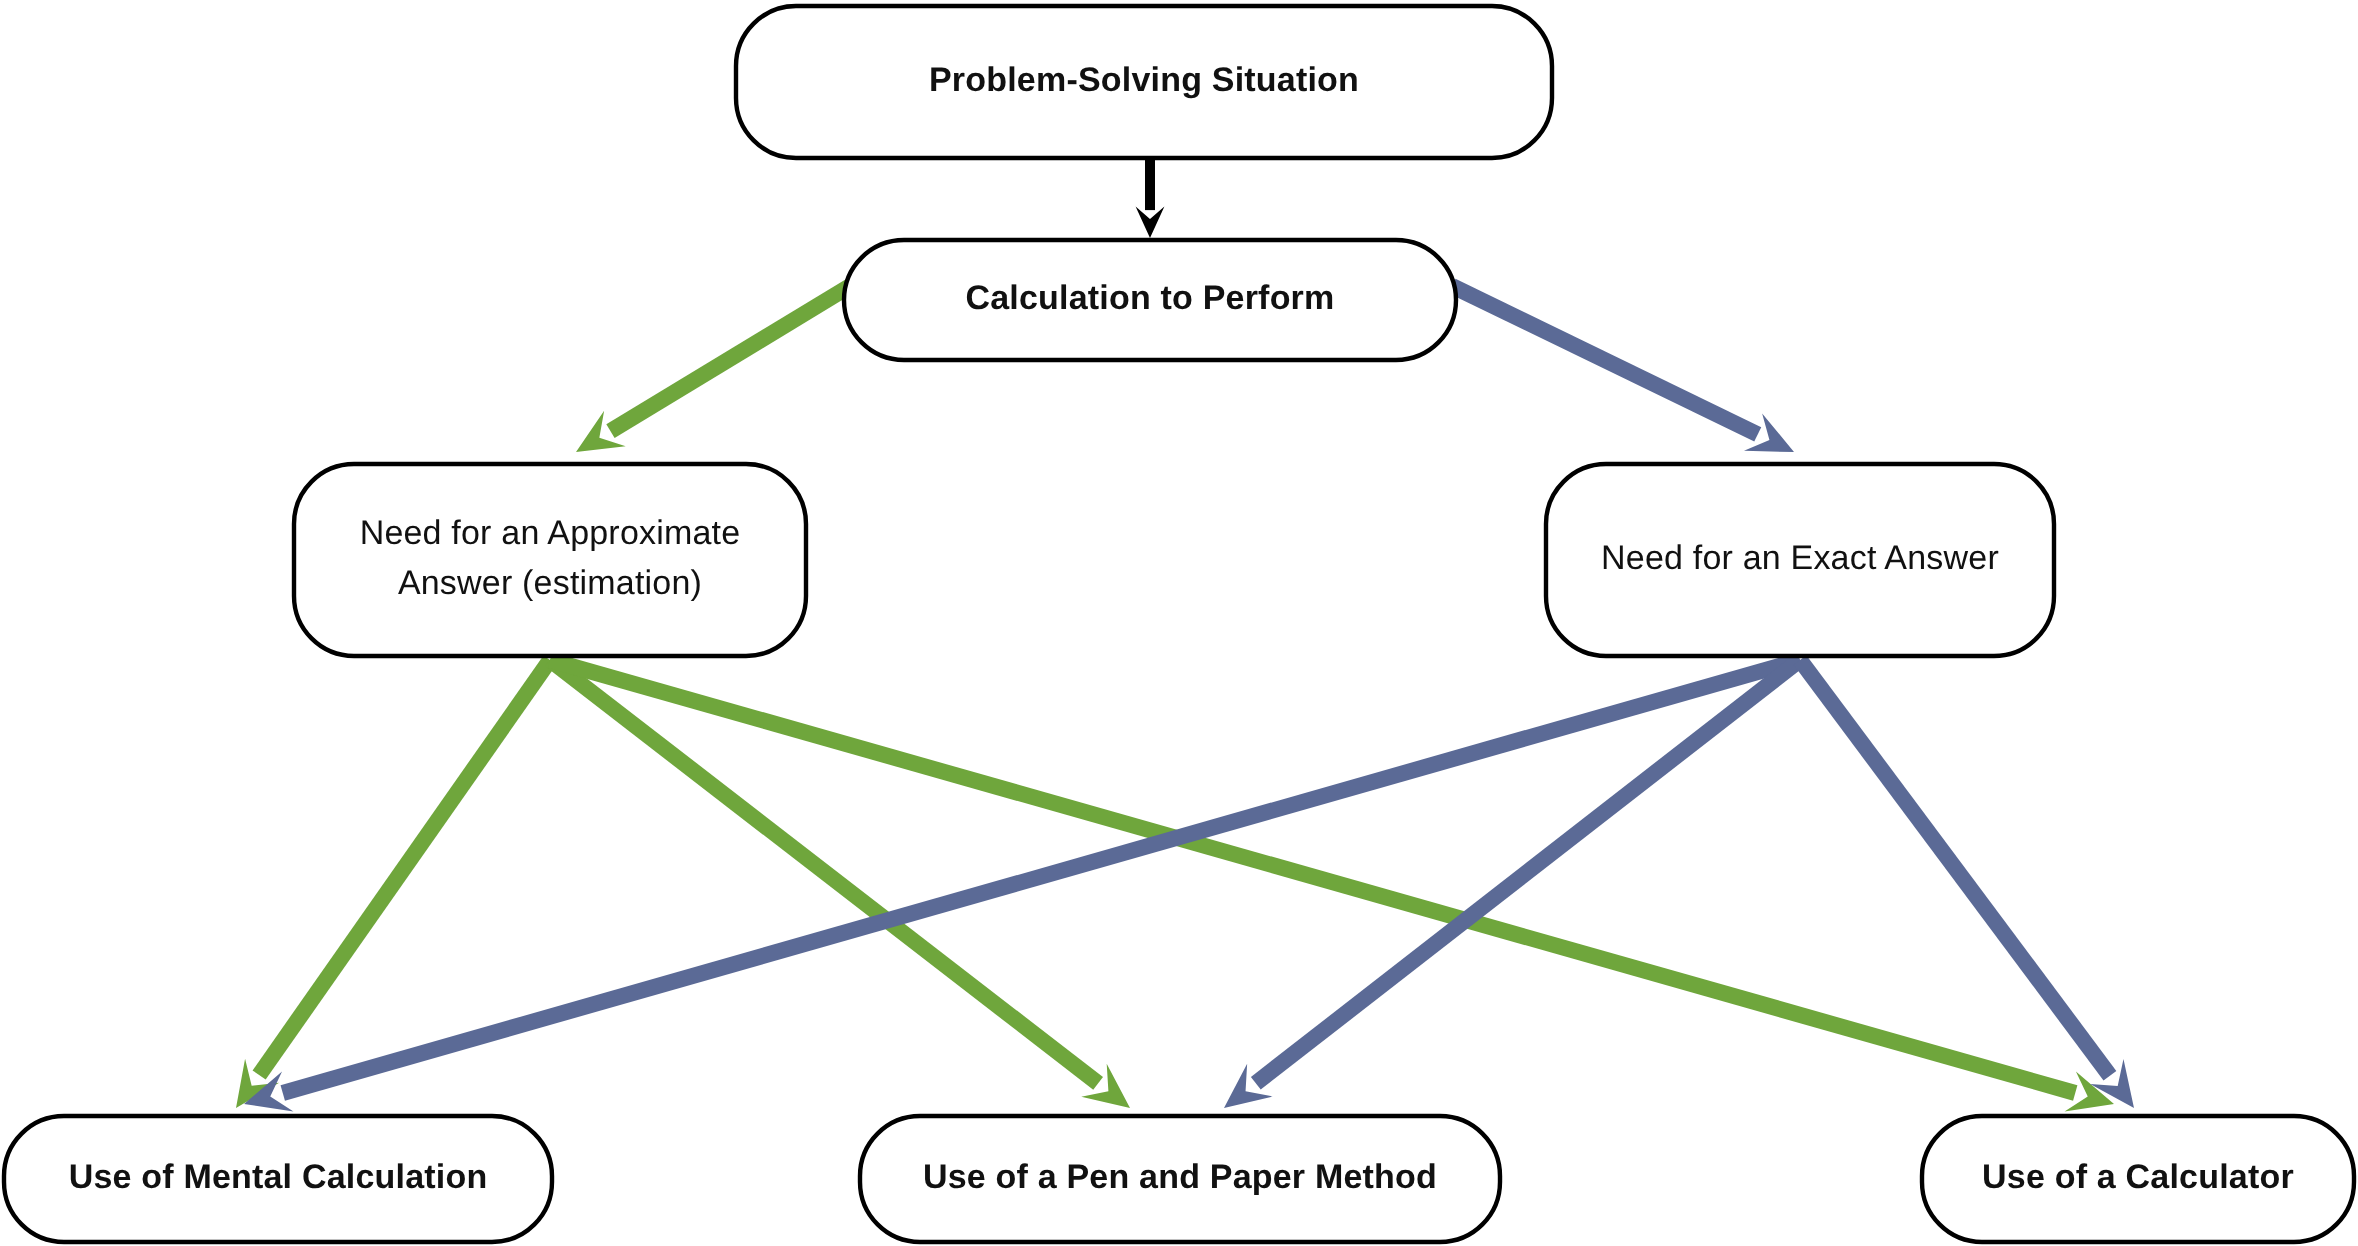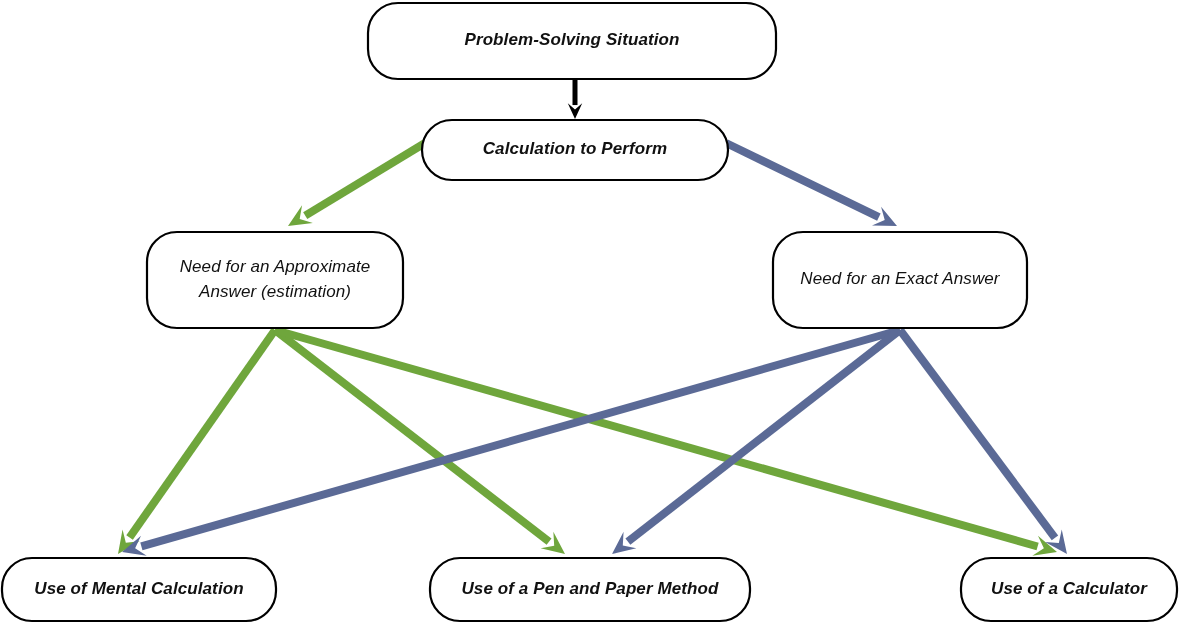--- a/index.html
+++ b/index.html
@@ -11,21 +11,20 @@
     width: 1179px;
     height: 623px;
     overflow: hidden;
     font-family: "Liberation Sans", sans-serif;
   }
   #diagram-root {
     position: relative;
     width: 1179px;
     height: 623px;
     background: #ffffff;
-    font-style: italic;
   }
   svg#flow-svg {
     position: absolute;
     top: 0;
     left: 0;
     width: 1179px;
     height: 623px;
     display: block;
   }
   .node-box {

